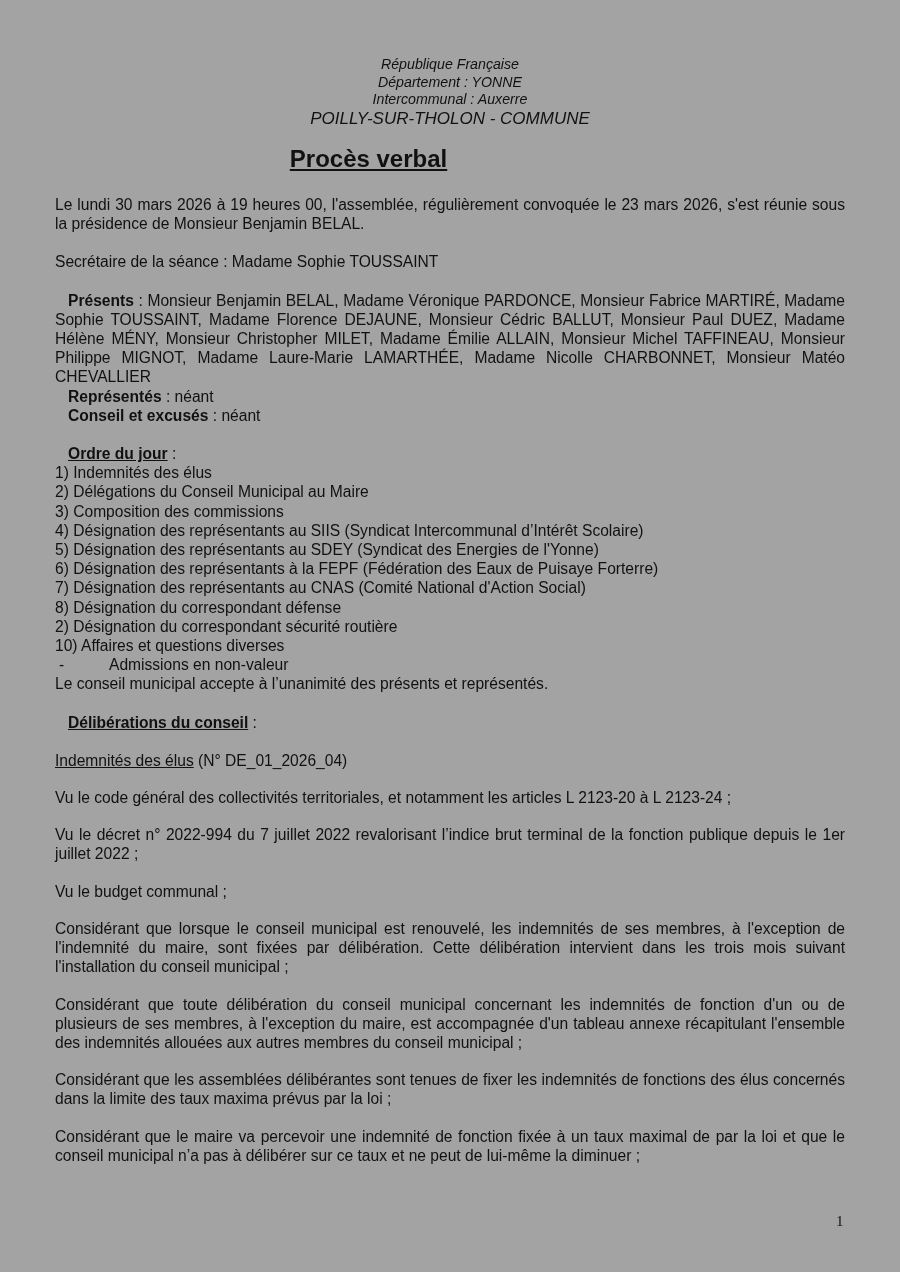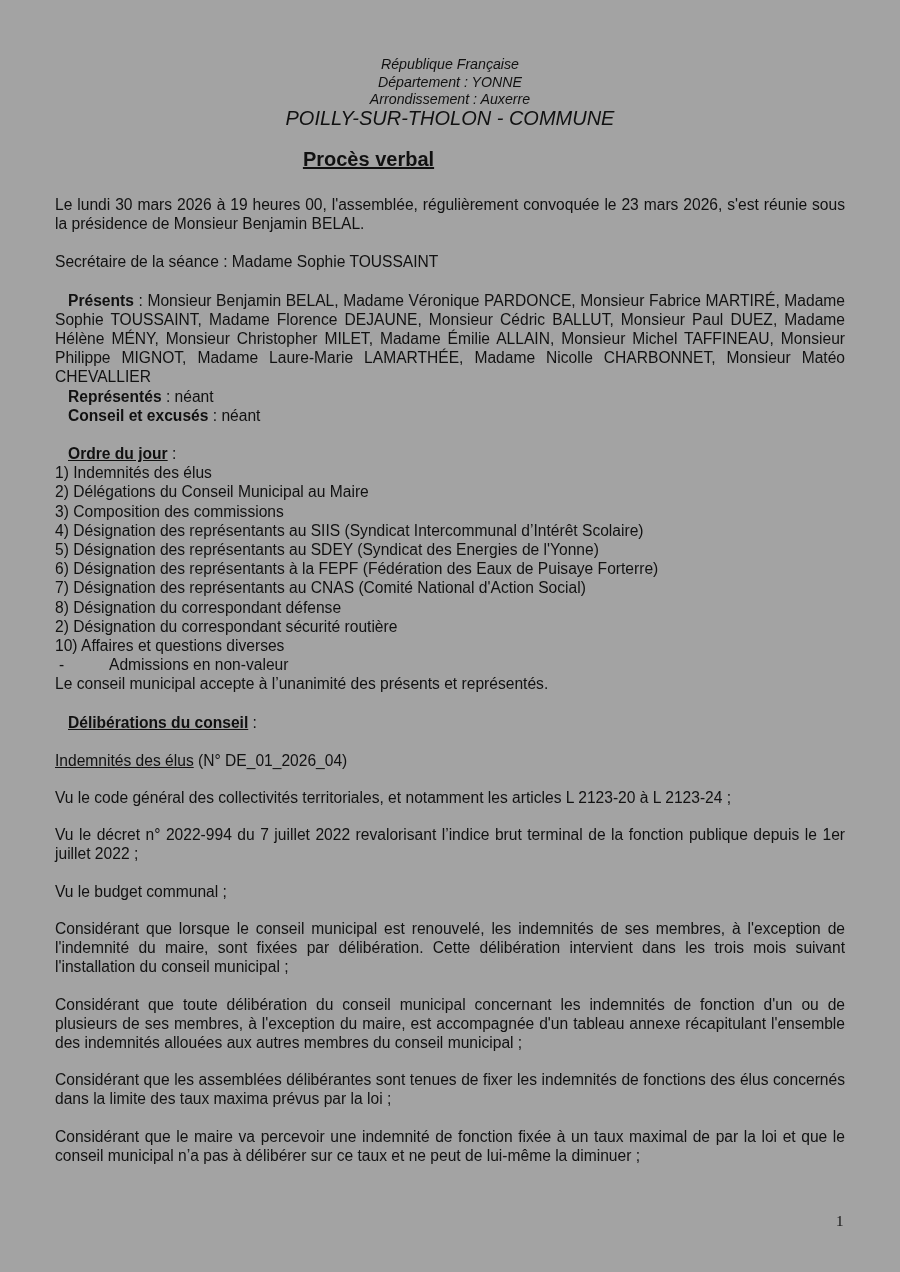--- a/index.html
+++ b/index.html
@@ -4,41 +4,41 @@
 <style>
   html, body { margin: 0; padding: 0; background: #ffffff; }
   body { width: 900px; height: 1272px; position: relative; overflow: hidden; }
   .page {
     position: absolute; left: 0; top: 0; width: 900px; height: 1272px;
     background: #a3a3a3; color: #111;
     font-family: "Liberation Sans", "DejaVu Sans", sans-serif;
     font-size: 15.6px; line-height: 19.2px;
   }
   .header { position: absolute; top: 56px; left: 0; width: 900px; text-align: center; font-style: italic; font-size: 14.2px; line-height: 17.6px; }
-  .header .commune { font-size: 20px; line-height: 19px; }
-  .title { position: absolute; top: 145px; left: 0; width: 737px; text-align: center; font-weight: bold; font-size: 20px; text-decoration: underline; line-height: 28px; }
+  .header .commune { font-size: 17px; line-height: 19px; }
+  .title { position: absolute; top: 145px; left: 0; width: 737px; text-align: center; font-weight: bold; font-size: 24px; text-decoration: underline; line-height: 28px; }
   .body { position: absolute; top: 195px; left: 55px; width: 790px; }
   p { margin: 0; text-align: justify; }
   .gap { height: 19px; }
   .gap-s { height: 18px; }
   b { font-weight: bold; margin-left: 13px; }
   .u { text-decoration: underline; }
   .sub-item { padding-left: 0; }
   .sub-item .dash { display: inline-block; width: 54px; padding-left: 4px; box-sizing: border-box; }
   .pagenum { position: absolute; left: 836px; top: 1212px; font-family: "Liberation Serif", "DejaVu Serif", serif; font-size: 15px; }
 </style>
 </head>
 <body>
 
 <div class="page">
 
   <div class="header">
     <div>République Française</div>
     <div>Département : YONNE</div>
-    <div>Arrondissement : Auxerre</div>
+    <div>Intercommunal : Auxerre</div>
     <div class="commune">POILLY-SUR-THOLON - COMMUNE</div>
   </div>
 
   <div class="title">Procès verbal</div>
 
   <div class="body">
     <p>Le lundi 30 mars 2026 à 19 heures 00, l'assemblée, régulièrement convoquée le 23 mars 2026, s'est réunie sous la présidence de Monsieur Benjamin BELAL.</p>
     <div class="gap"></div>
     <p>Secrétaire de la séance : Madame Sophie  TOUSSAINT</p>
     <div class="gap"></div>

